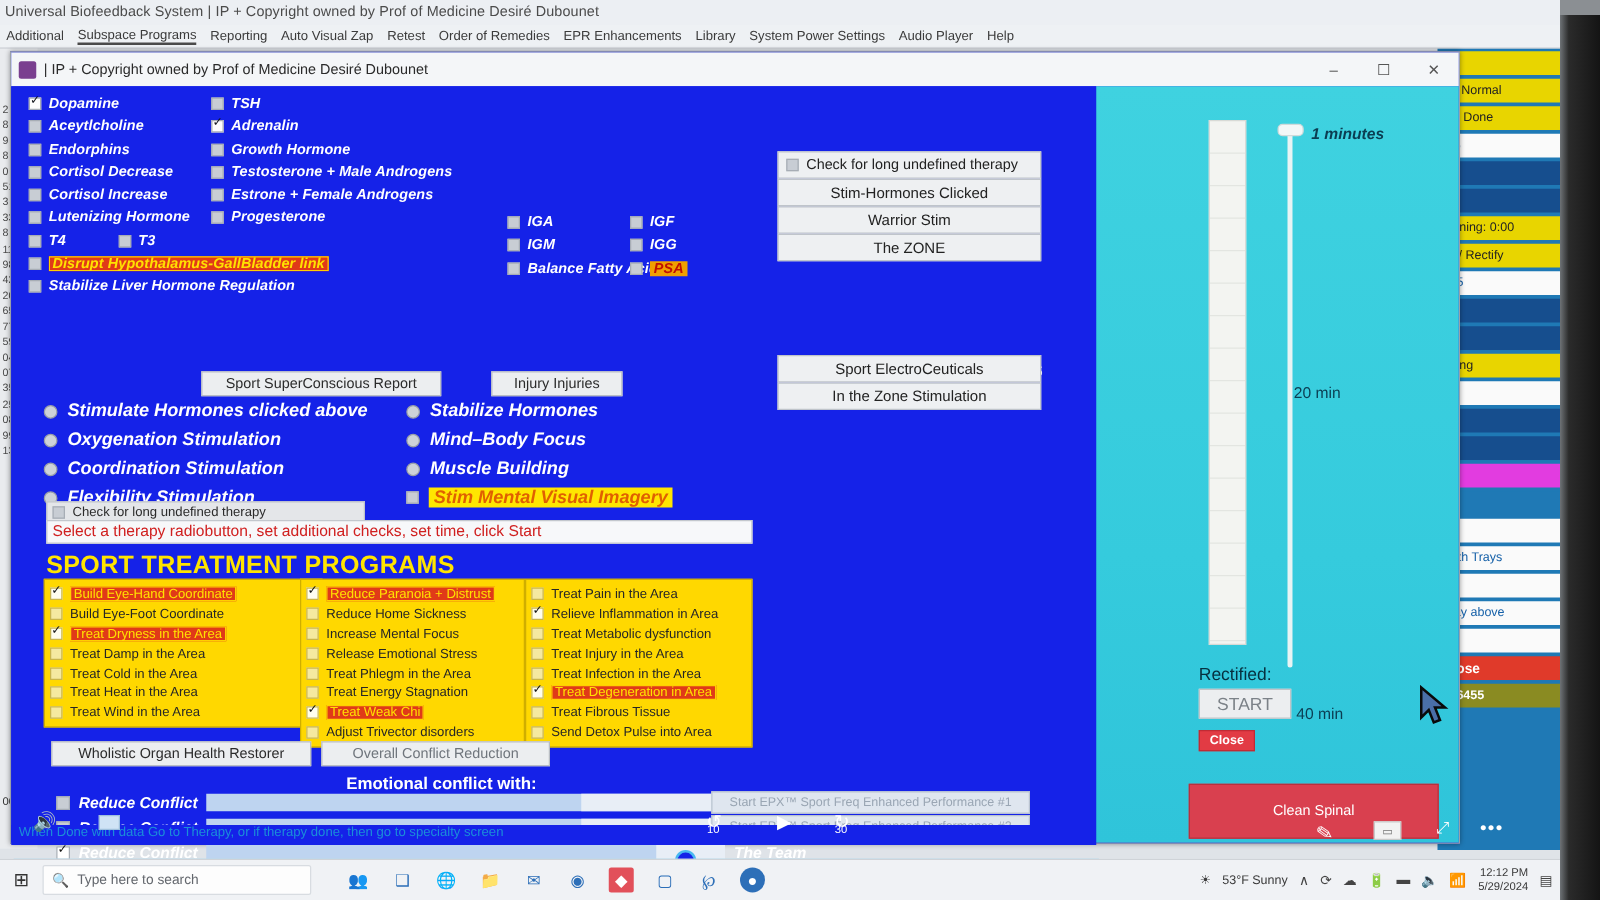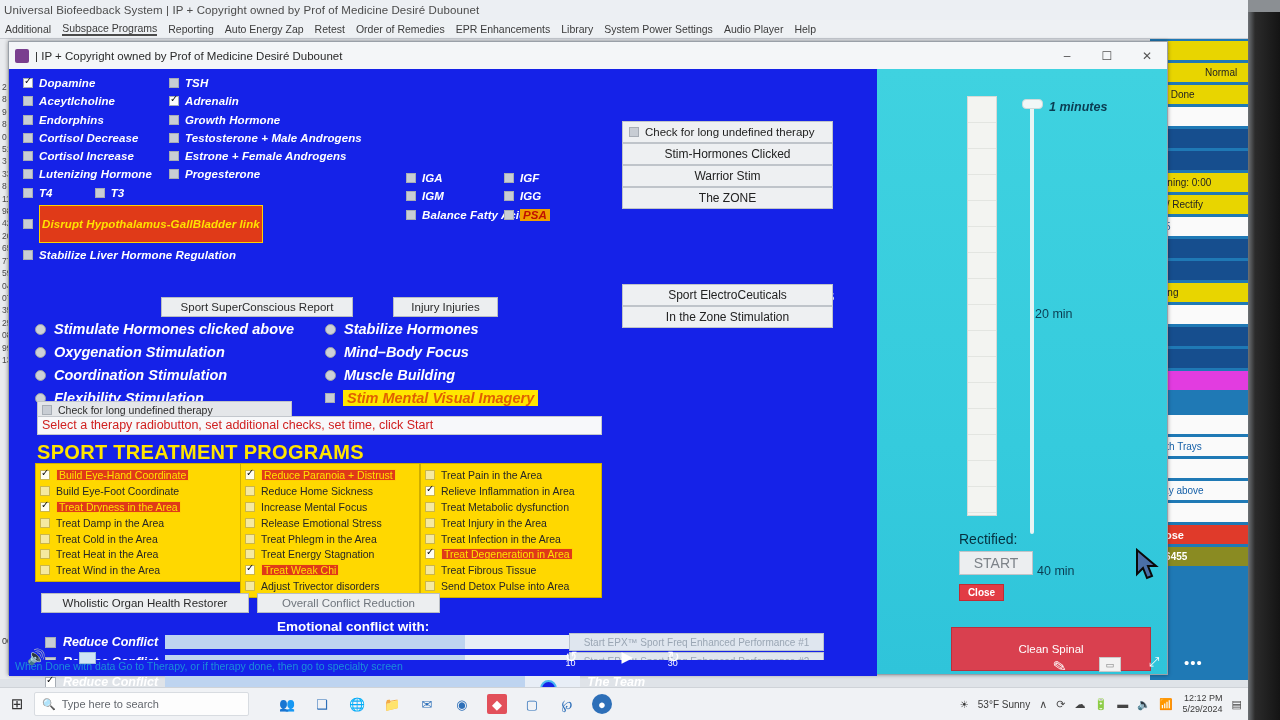--- a/index.html
+++ b/index.html
@@ -36,21 +36,20 @@
 
   
   #right-strip {
     position:absolute; left:1150px; top:39px; width:98px; height:641px;
     background:#1f79b5; padding:2px 0 0 0;
   }
   #right-strip .rs {
     height:19px; margin-bottom:3px; font-size:10px; color:#222;
     display:flex; align-items:center; padding-left:4px; white-space:nowrap;
     overflow:hidden;
-    gap:36px;
   }
   #right-strip .yellow { background:#e8d500; }
   #right-strip .white  { background:#fafafa; color:#1560a8; }
   #right-strip .blank  { background:#1f79b5; }
   #right-strip .magenta{ background:#e23ce0; }
   #right-strip .red    { background:#e03a2a; color:#fff; font-weight:bold; font-size:11px;}
   #right-strip .olive  { background:#8a8b22; color:#fff; font-weight:bold;}
   #right-strip .navy   { background:#164e8e; }
   #right-strip .dot-red{
     display:inline-block;width:12px;height:13px;background:#e03020;margin-right:3px;
@@ -111,21 +110,21 @@
 
   
   .chk { width:10px;height:10px;background:#c8cdd4;border:1px solid #a7adb5;
     display:inline-block; vertical-align:middle; position:relative; flex:0 0 auto;}
   .chk.on { background:#fdfdfd; }
   .chk.on::after{ content:"✓"; position:absolute; left:0px; top:-4px;
     font-size:10px; color:#10131a; line-height:12px;}
   .hrow { display:flex; align-items:center; gap:6px; }
   .hlabel { font-style:italic; font-weight:bold; font-size:11.5px; color:#ffffff;
     white-space:nowrap; letter-spacing:.1px;}
-  .hlabel.hi { background:#e03a18; color:#ffe200; padding:13px 3px;
+  .hlabel.hi { background:#e03a18; color:#ffe200; padding:0 3px;
     box-shadow:0 0 0 1px #ffd000 inset; }
   .hlabel.hi2 { background:#f0a000; color:#c01000; padding:0 3px;}
 
   #horm { position:absolute; left:14px; top:8px; width:620px; }
   #horm .col { position:absolute; top:0; }
   #horm .c1 { left:0; } #horm .c2 { left:146px; }
   #horm .c3 { left:383px; } #horm .c4 { left:481px; }
   #horm .row-sp { margin-bottom:6.3px; }
 
   .btn {
@@ -247,21 +246,21 @@
 <div id="desktop">
 
   <div id="bg-titlebar">
     <span>Universal Biofeedback System | IP + Copyright owned by Prof of Medicine Desiré Dubounet</span>
   </div>
 
   <div id="bg-menubar">
     <span class="mi">Additional</span>
     <span class="mi hot">Subspace Programs</span>
     <span class="mi">Reporting</span>
-    <span class="mi">Auto Energy Zap</span>
+    <span class="mi">Auto Visual Zap</span>
     <span class="mi">Retest</span>
     <span class="mi">Order of Remedies</span>
     <span class="mi">EPR Enhancements</span>
     <span class="mi">Library</span>
     <span class="mi">System Power Settings</span>
     <span class="mi">Audio Player</span>
     <span class="mi">Help</span>
   </div>
 
   <div id="left-strip">

